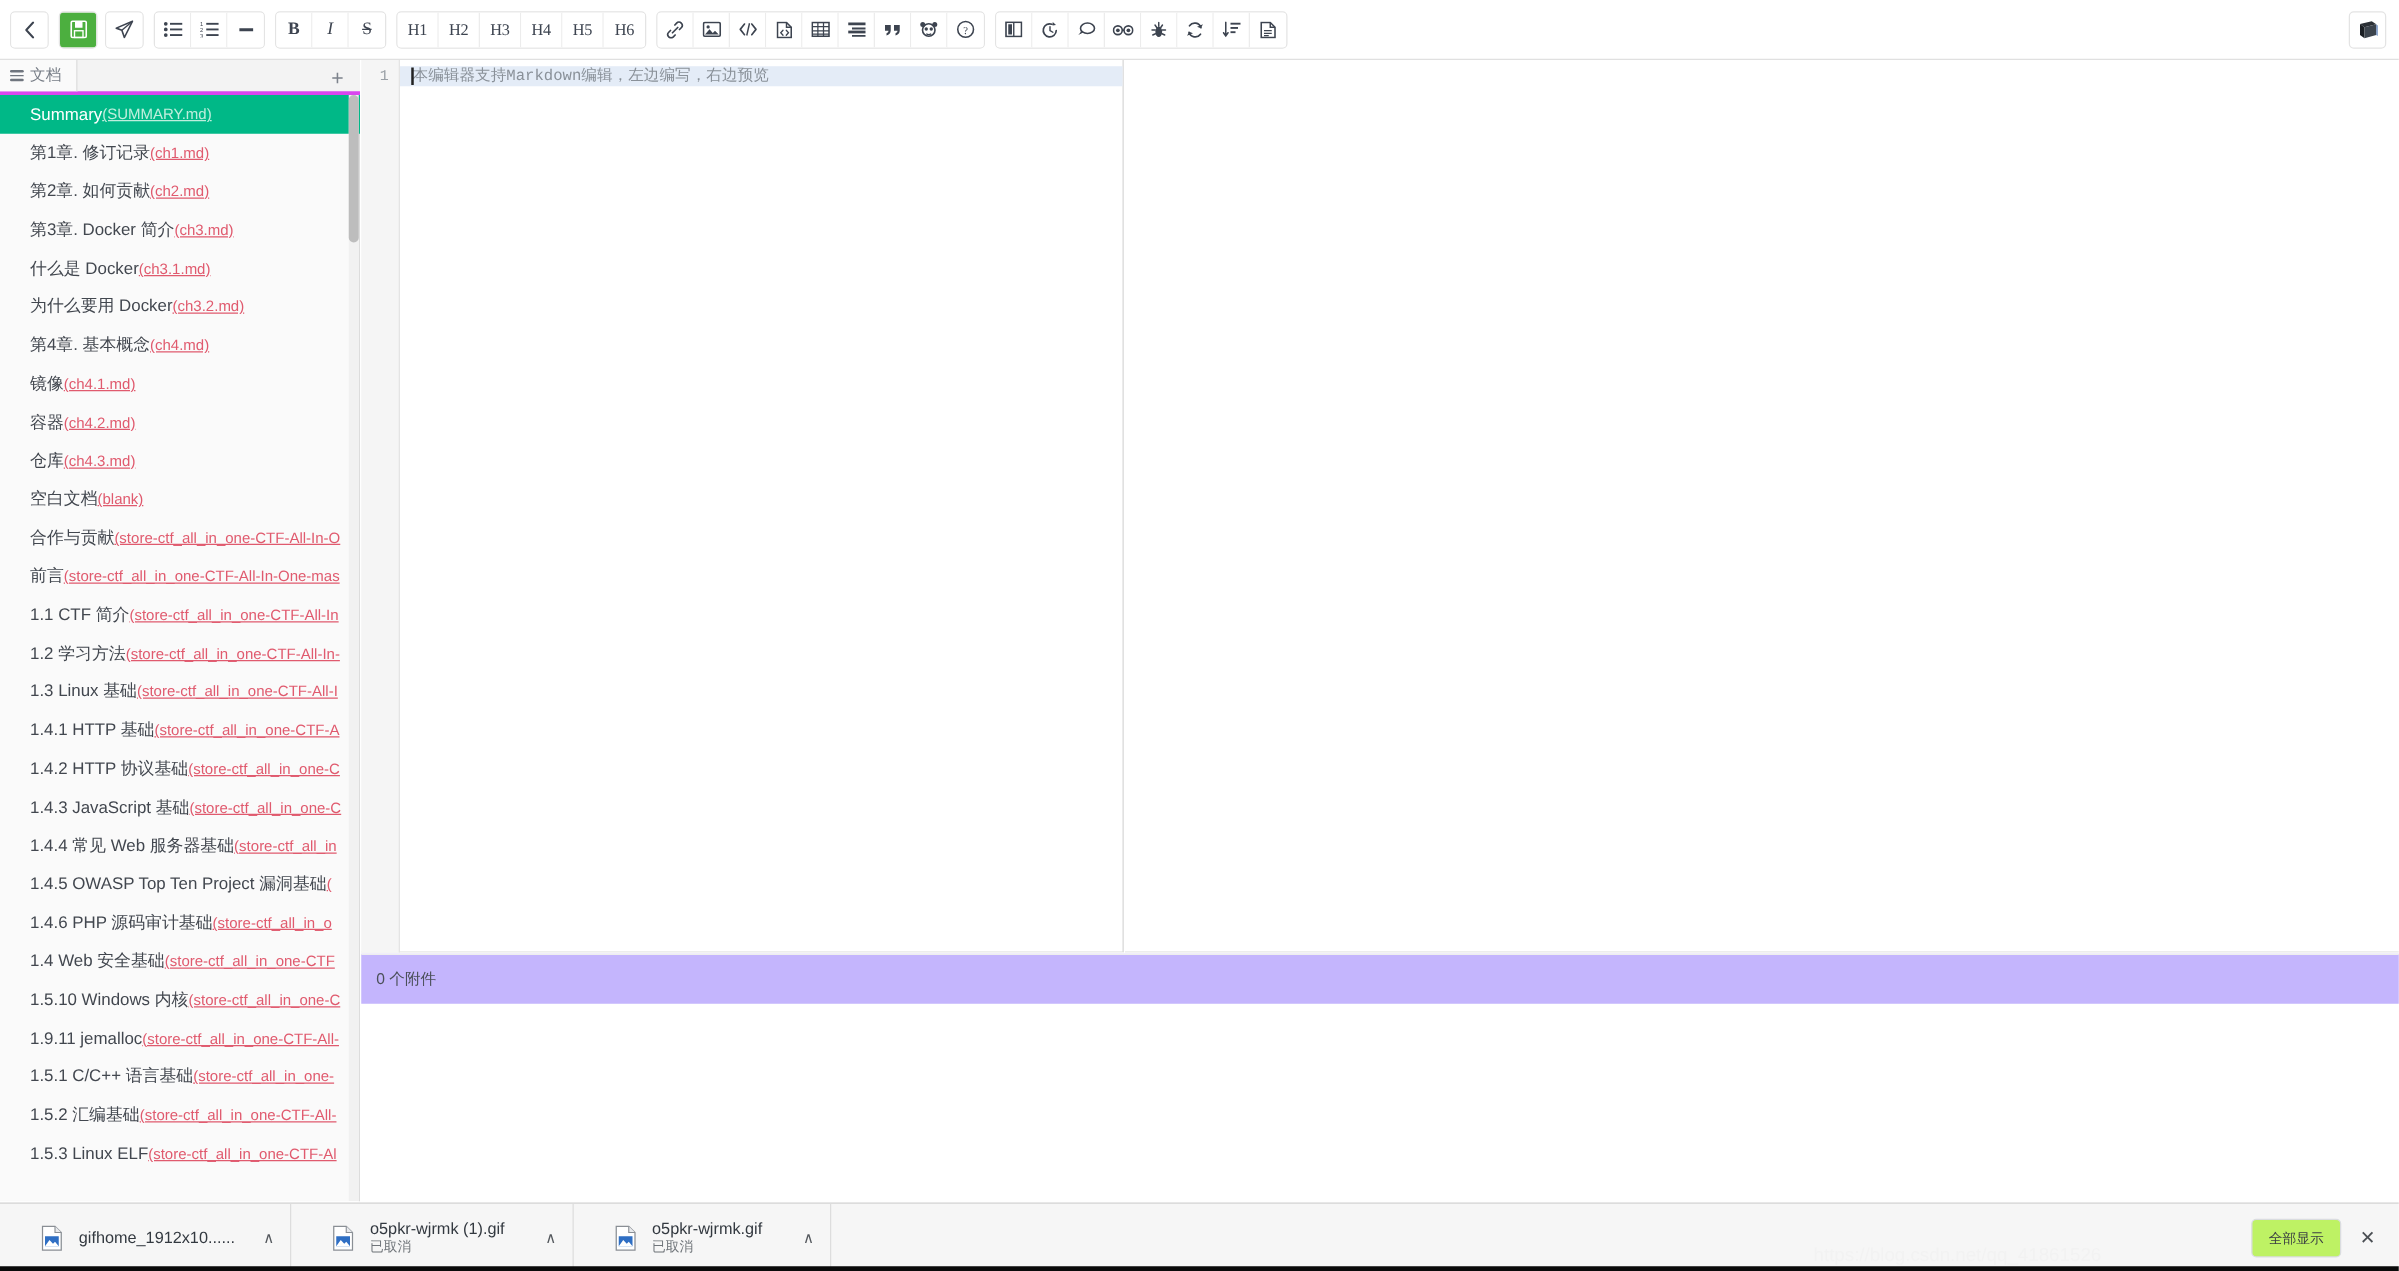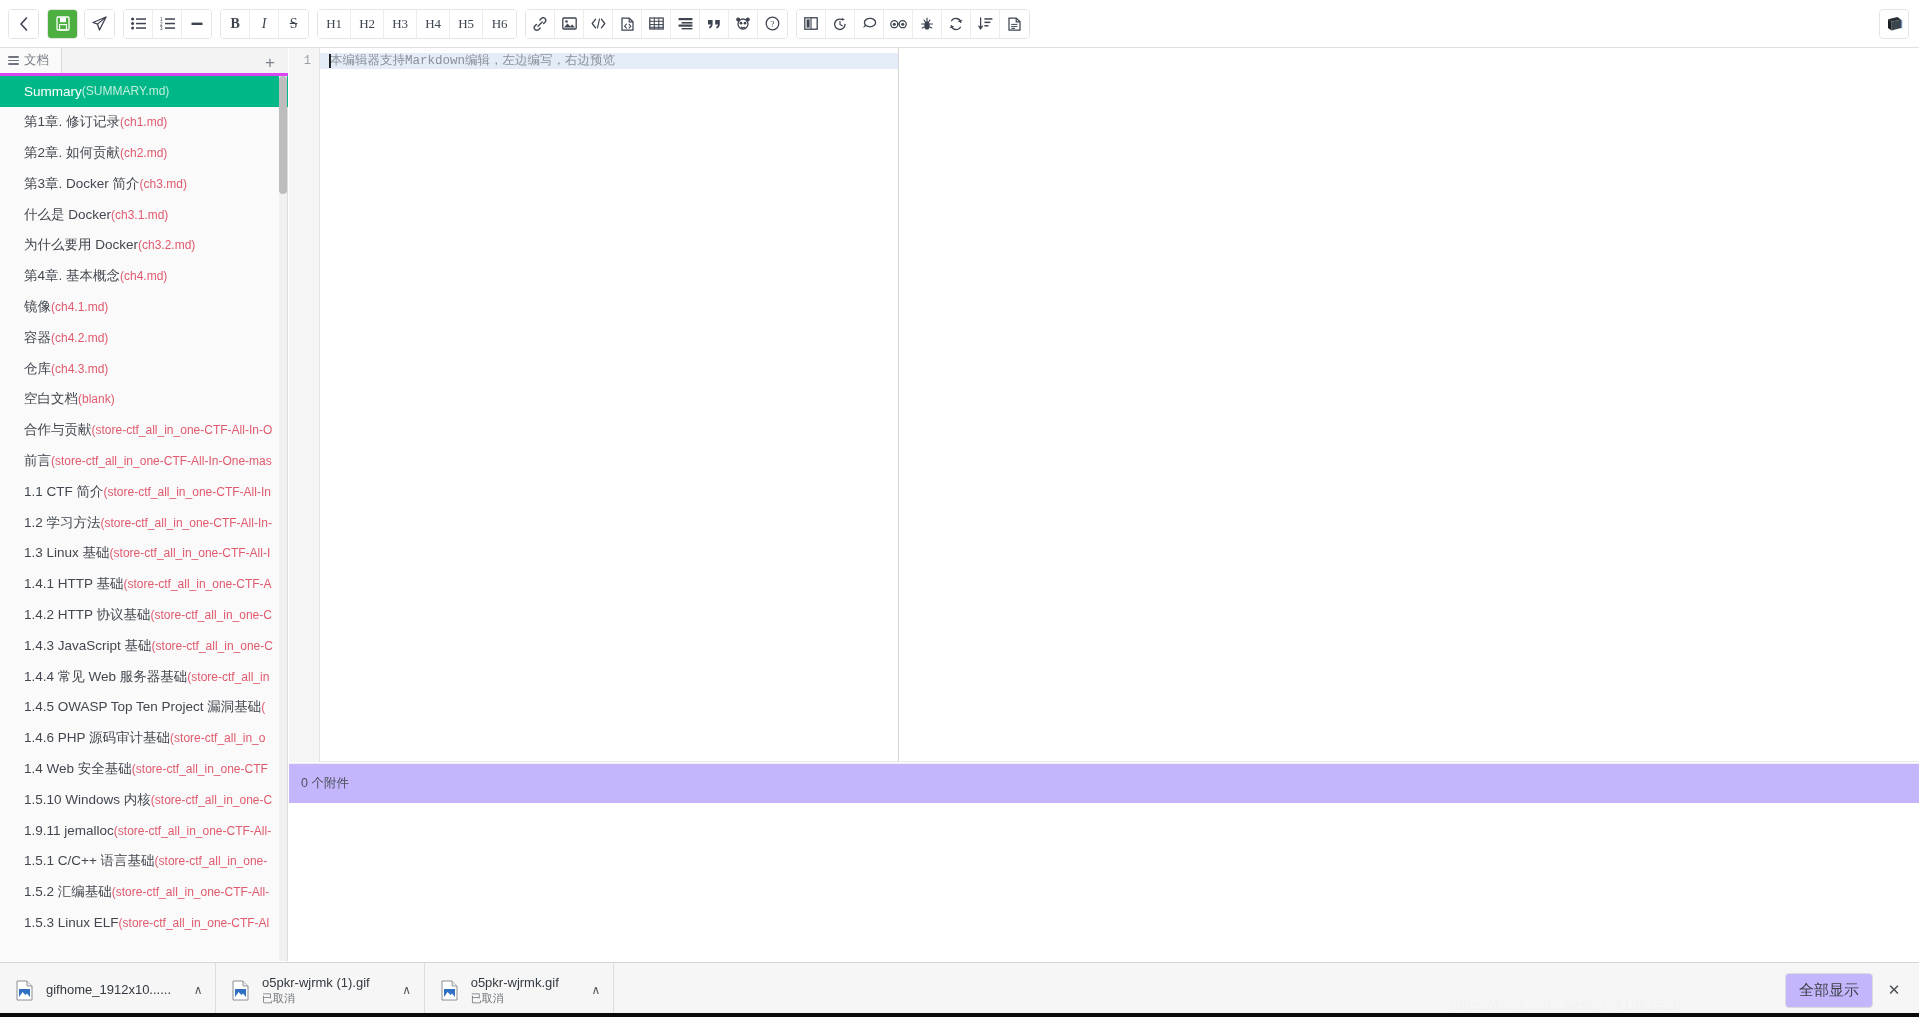--- a/index.html
+++ b/index.html
@@ -117,20 +117,21 @@
   }
   .sb-item.active {
     background: #00b887;
     color: #ffffff;
   }
   .sb-item .nm { flex: 0 0 auto; }
   .sb-item .pth {
     font-size: 12px;
     color: #e05a6e;
     flex: 0 0 auto;
+    text-decoration: underline;
   }
   .sb-item.active .pth { color: #bfeedd; }
   #sb-scrollbar {
     position: absolute; right: 1px; top: 0;
     width: 8px; height: 885px;
     background: #f1f1f1;
   }
   #sb-thumb {
     position: absolute; right: 1px; top: 0;
     width: 8px; height: 118px;
@@ -213,20 +214,21 @@
     background: #f6f6f6;
     border-top: 1px solid #d4d4d4;
     display: flex; align-items: center;
   }
   .dl-item {
     display: flex; align-items: center;
     height: 55px;
     padding: 0 8px 0 16px;
     border-right: 1px solid #dddddd;
     cursor: pointer;
+    margin-left: 17px;
   }
   .dl-ico {
     width: 17px; height: 21px;
     flex: 0 0 auto;
     margin-right: 13px;
   }
   .dl-txt { display: flex; flex-direction: column; justify-content: center; }
   .dl-name {
     font-size: 13px; color: #333940; line-height: 16px;
     white-space: nowrap;
@@ -248,22 +250,22 @@
     font-size: 15px;
     color: #f2f2f2;
     white-space: nowrap;
     pointer-events: none;
   }
   #show-all {
     margin-right: 10px;
     padding: 7px 13px;
     border: 1px solid #dadce0;
     border-radius: 4px;
-    background: #c4b5fd;
-    font-size: 15px; color: #3c4043;
+    background: #bef264;
+    font-size: 11px; color: #3c4043;
     cursor: pointer;
     position: relative; z-index: 2;
   }
   #dl-close {
     margin-right: 14px;
     width: 22px; height: 22px;
     display: flex; align-items: center; justify-content: center;
     color: #4b4f54; font-size: 15px;
     cursor: pointer;
     position: relative; z-index: 2;

